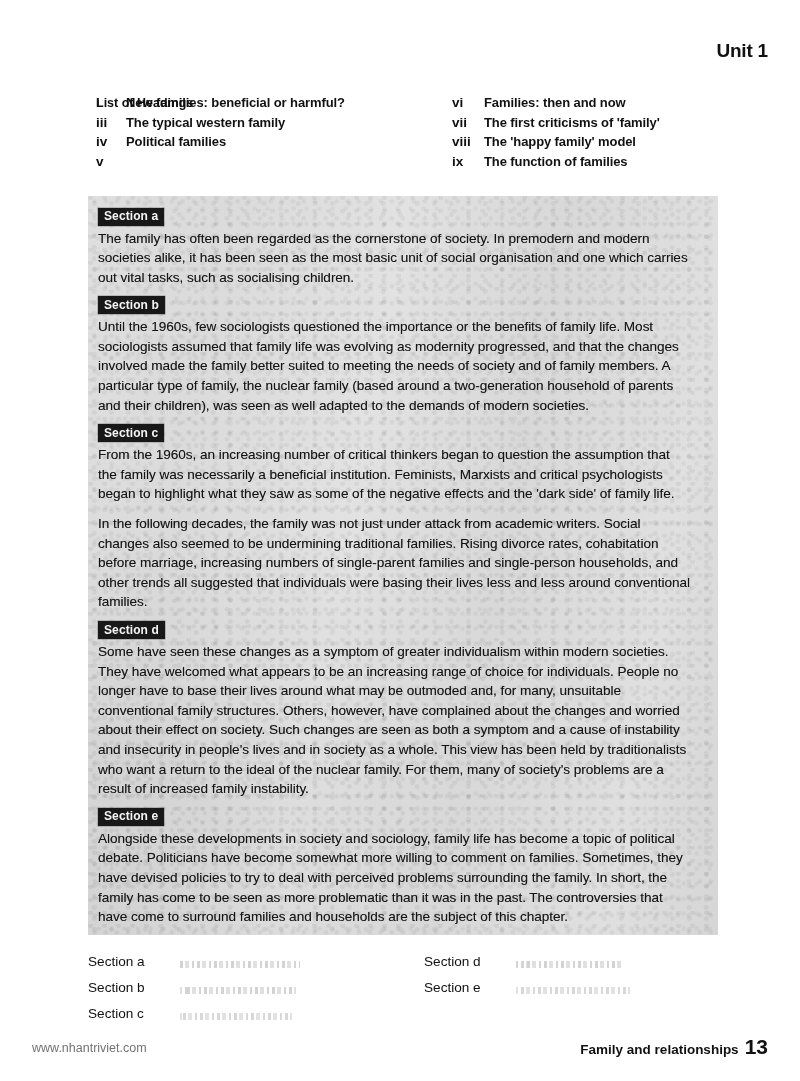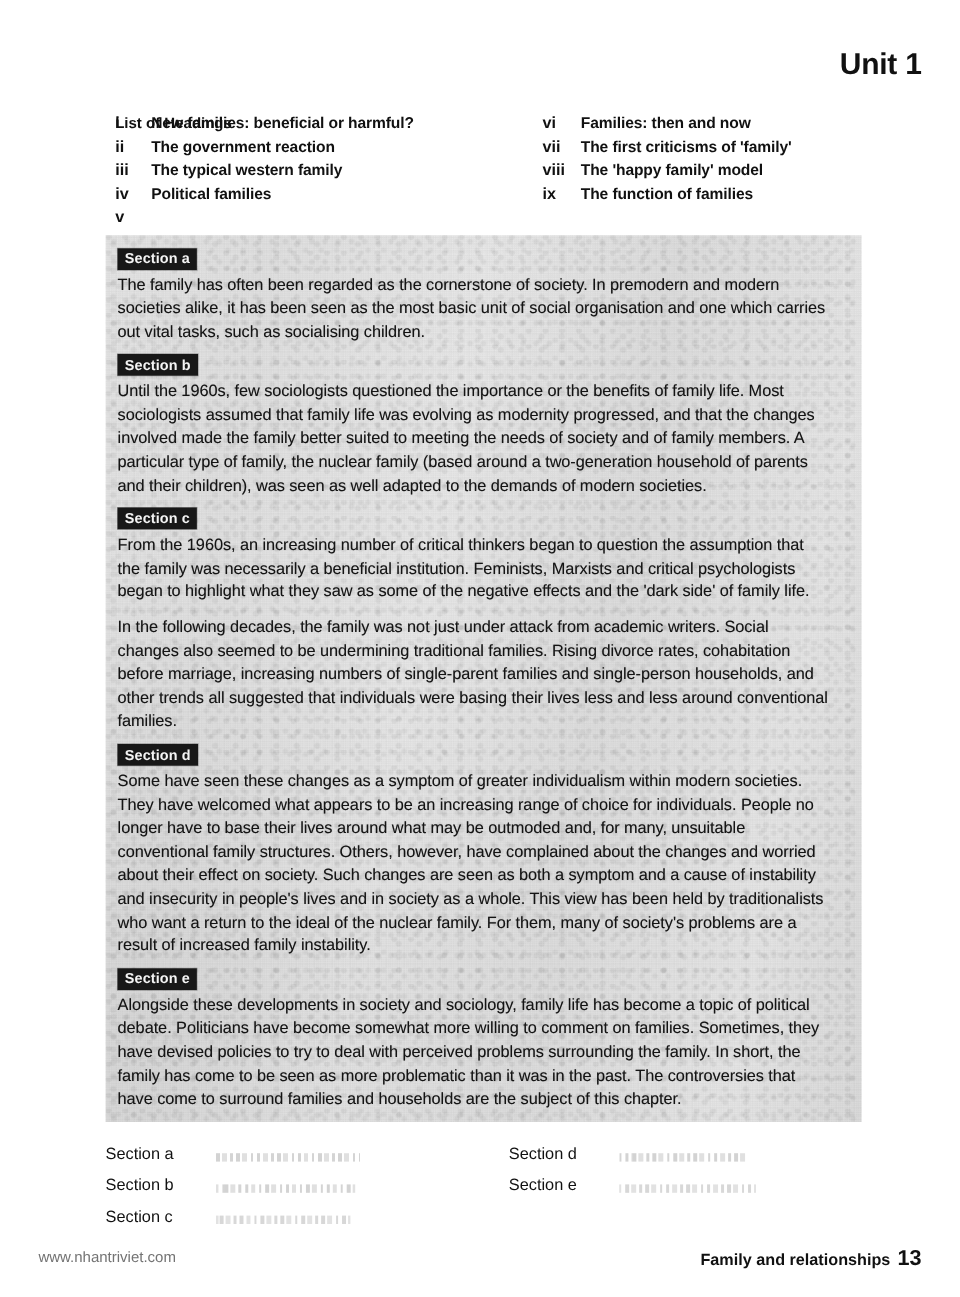--- a/index.html
+++ b/index.html
@@ -21,21 +21,21 @@
     inset: 0;
     width: 800px;
     height: 1081px;
   }
 
   
   .unit-label {
     position: absolute;
     right: 32px;
     top: 40px;
-    font-size: 25px;
+    font-size: 19px;
     font-weight: bold;
     letter-spacing: -0.2px;
   }
 
   
   .headings-title {
     position: absolute;
     left: 96px;
     top: 76px;
     font-size: 12.5px;
@@ -186,43 +186,39 @@
     bottom: 22px;
     display: flex;
     align-items: baseline;
     gap: 6px;
   }
   .footer-chapter {
     font-size: 13.5px;
     font-weight: bold;
   }
   .footer-pageno {
-    font-size: 18px;
+    font-size: 21px;
     font-weight: bold;
   }
 </style>
 </head>
 <body>
 
 <div class="page">
 
   <div class="unit-label">Unit 1</div>
 
   <div class="headings-title">List of Headings</div>
 
   <div class="headings-col left">
     <div class="heading-row">
       <span class="heading-num">i</span>
       <span class="heading-text">New families: beneficial or harmful?</span>
     </div>
     <div class="heading-row">
-      <span class="heading-num">ii</span>
-      <span class="heading-text">The government reaction</span>
-    </div>
-    <div class="heading-row">
       <span class="heading-num">iii</span>
       <span class="heading-text">The typical western family</span>
     </div>
     <div class="heading-row">
       <span class="heading-num">iv</span>
       <span class="heading-text">Political families</span>
     </div>
     <div class="heading-row">
       <span class="heading-num">v</span>
     </div>

